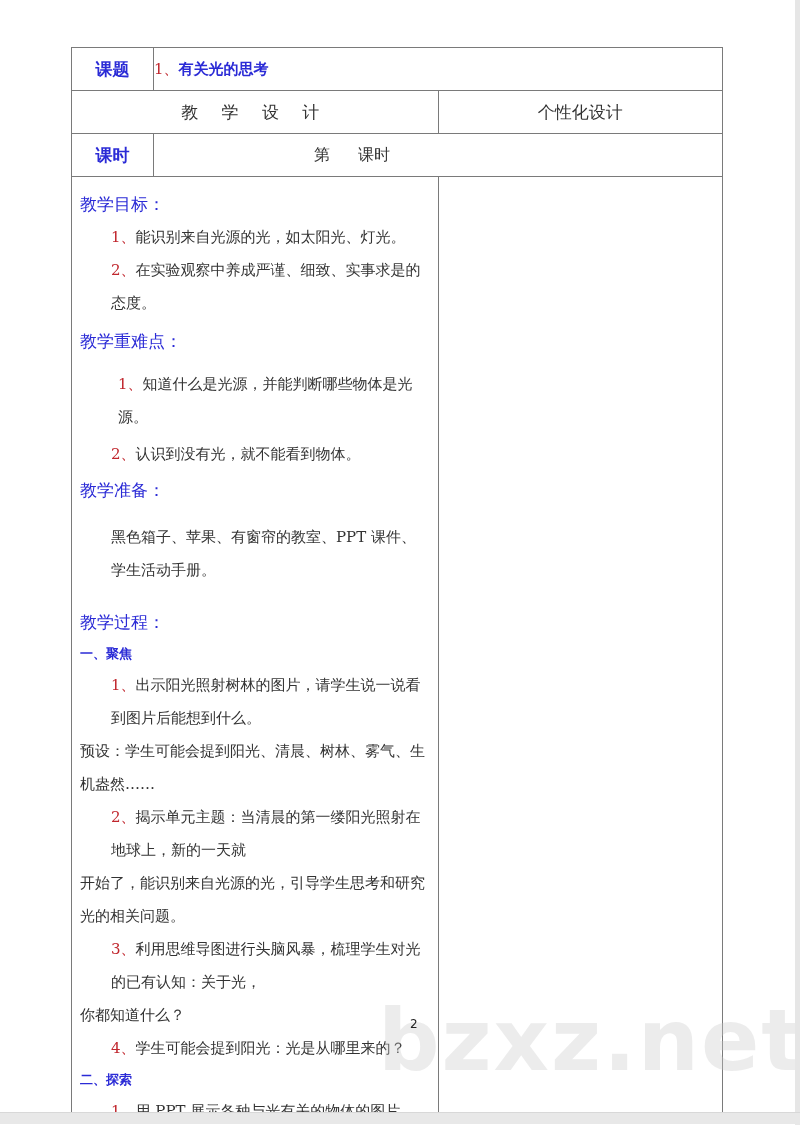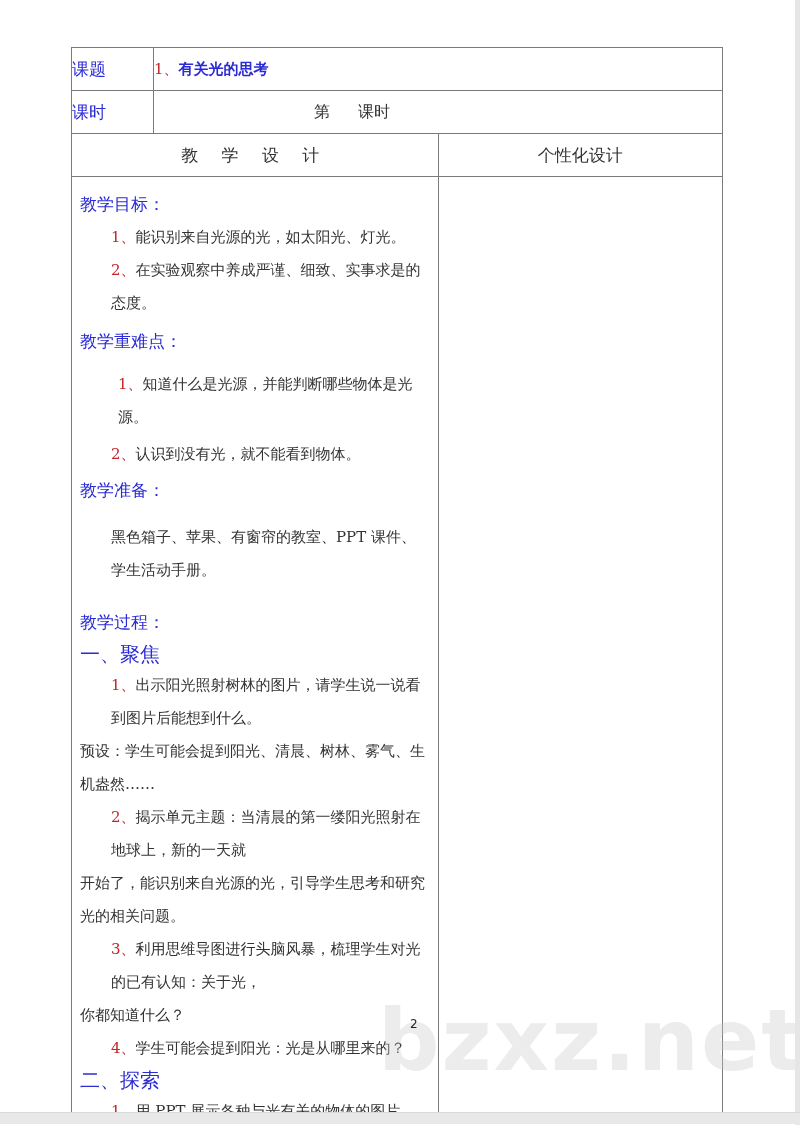--- a/index.html
+++ b/index.html
@@ -23,40 +23,40 @@
   }
   .next-page {
     position: absolute; left: 0; top: 1124px; width: 795px; height: 10px; background: #fff;
   }
   table.lesson {
     position: absolute; left: 71px; top: 47px; width: 652px;
     border-collapse: collapse; table-layout: fixed;
   }
   table.lesson td { border: 1.5px solid #7a7a7a; padding: 0; vertical-align: middle; }
   .hdr-label {
-    width: 81px; height: 42px; 
-    color: #2b2bd6; font-weight: normal; font-size: 17px;
+    width: 81px; height: 42px; text-align: center;
+    color: #2b2bd6; font-weight: bold; font-size: 17px;
     font-family: "DejaVu Sans", "Liberation Sans", sans-serif;
   }
   .title-cell { font-size: 15px; font-weight: bold; font-family: "DejaVu Sans", sans-serif; }
   .title-num { color: #c0262d; font-weight: normal; font-family: "DejaVu Serif", serif; }
   .title-text { color: #2b2bd6; }
   .period-cell { font-size: 16px; color: #333; padding-left: 0; }
   .period-cell span { display: inline-block; }
   .design-head { height: 42px; text-align: center; font-size: 17px; letter-spacing: 9px; color: #333; }
   .indiv-head { text-align: center; font-size: 17px; color: #333; width: 121px; }
   .content { vertical-align: top !important; height: 826px; padding: 0 8px 0 8px !important; position: relative; }
   .content-inner { padding-top: 10px; }
   .sec-title {
     color: #2b2bd6; font-weight: normal; font-size: 17px;
     font-family: "DejaVu Sans", "Liberation Sans", sans-serif;
     height: 34px; line-height: 34px;
   }
   .sub-title {
-    color: #2b2bd6; font-weight: normal; font-size: 20px;
+    color: #2b2bd6; font-weight: bold; font-size: 13px;
     font-family: "DejaVu Sans", "Liberation Sans", sans-serif;
     height: 30px; line-height: 30px;
   }
   .line { font-size: 15px; line-height: 33px; color: #333; }
   .ind { padding-left: 31px; }
   .num { color: #c0262d; }
   .watermark {
     position: absolute; left: 378px; top: 990px;
     font-family: "DejaVu Sans", "Liberation Sans", sans-serif;
     font-weight: bold; font-size: 86px; color: rgba(200,200,200,0.35);
@@ -73,28 +73,28 @@
 <div class="page">
   <table class="lesson">
     <tbody>
         <tr>
       <td class="hdr-label">课题</td>
       <td class="title-cell" colspan="2">
         <span class="title-num">1、</span><span class="title-text">有关光的思考</span>
       </td>
     </tr>
     <tr>
+      <td class="design-head" colspan="2">教 学 设 计</td>
+      <td class="indiv-head">个性化设计</td>
+    </tr>
+    <tr>
       <td class="hdr-label">课时</td>
       <td class="period-cell" colspan="2">
         <span style="margin-left:160px">第</span><span style="margin-left:28px">课时</span>
       </td>
-    </tr>
-    <tr>
-      <td class="design-head" colspan="2">教 学 设 计</td>
-      <td class="indiv-head">个性化设计</td>
     </tr>
     <tr>
       <td class="content" colspan="2">
         <div class="content-inner">
           <div class="sec-title">教学目标：</div>
           <div class="line ind"><span class="num">1、</span><span>能识别来自光源的光，如太阳光、灯光。</span></div>
           <div class="line ind"><span class="num">2、</span><span>在实验观察中养成严谨、细致、实事求是的态度。</span></div>
 
           <div class="sec-title" style="margin-top:4px">教学重难点：</div>
           <div class="line" style="padding-left:38px;margin-top:10px"><span class="num">1、</span><span>知道什么是光源，并能判断哪些物体是光源。</span></div>

